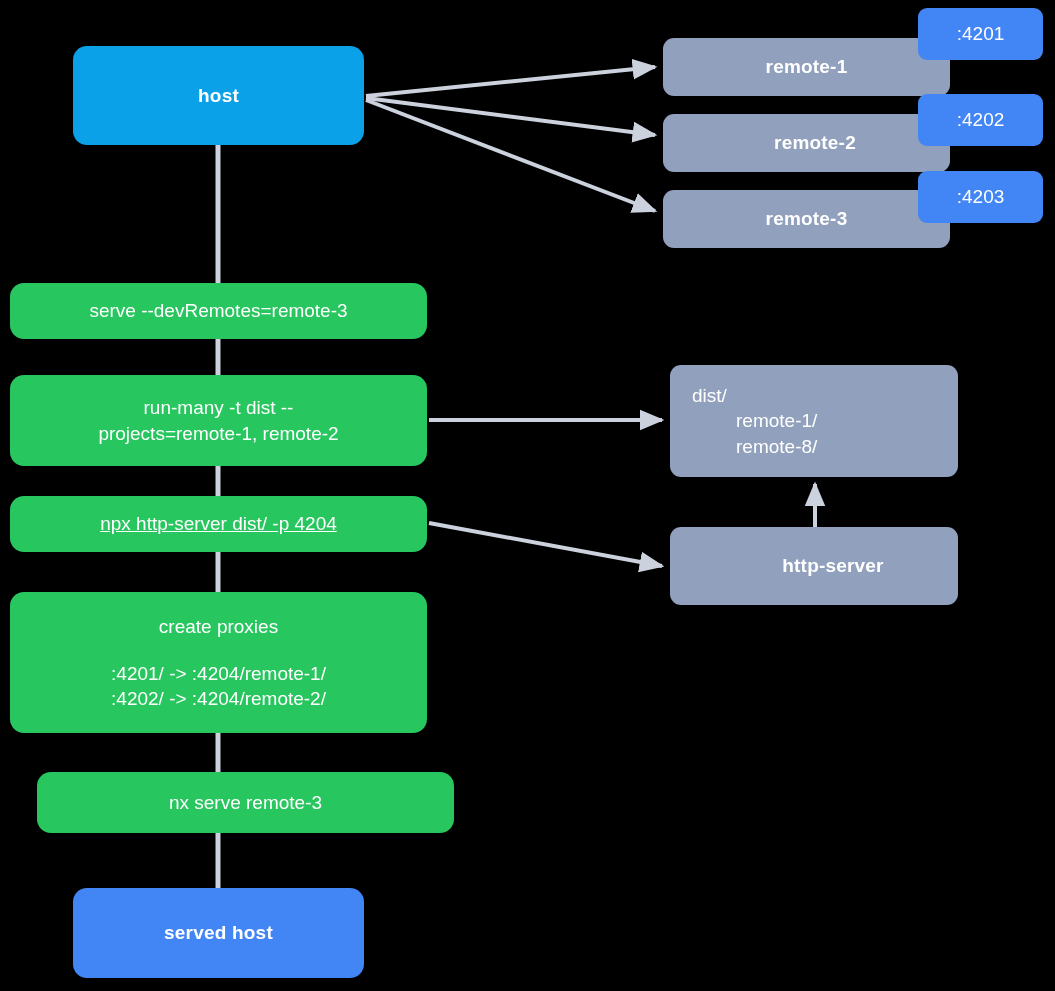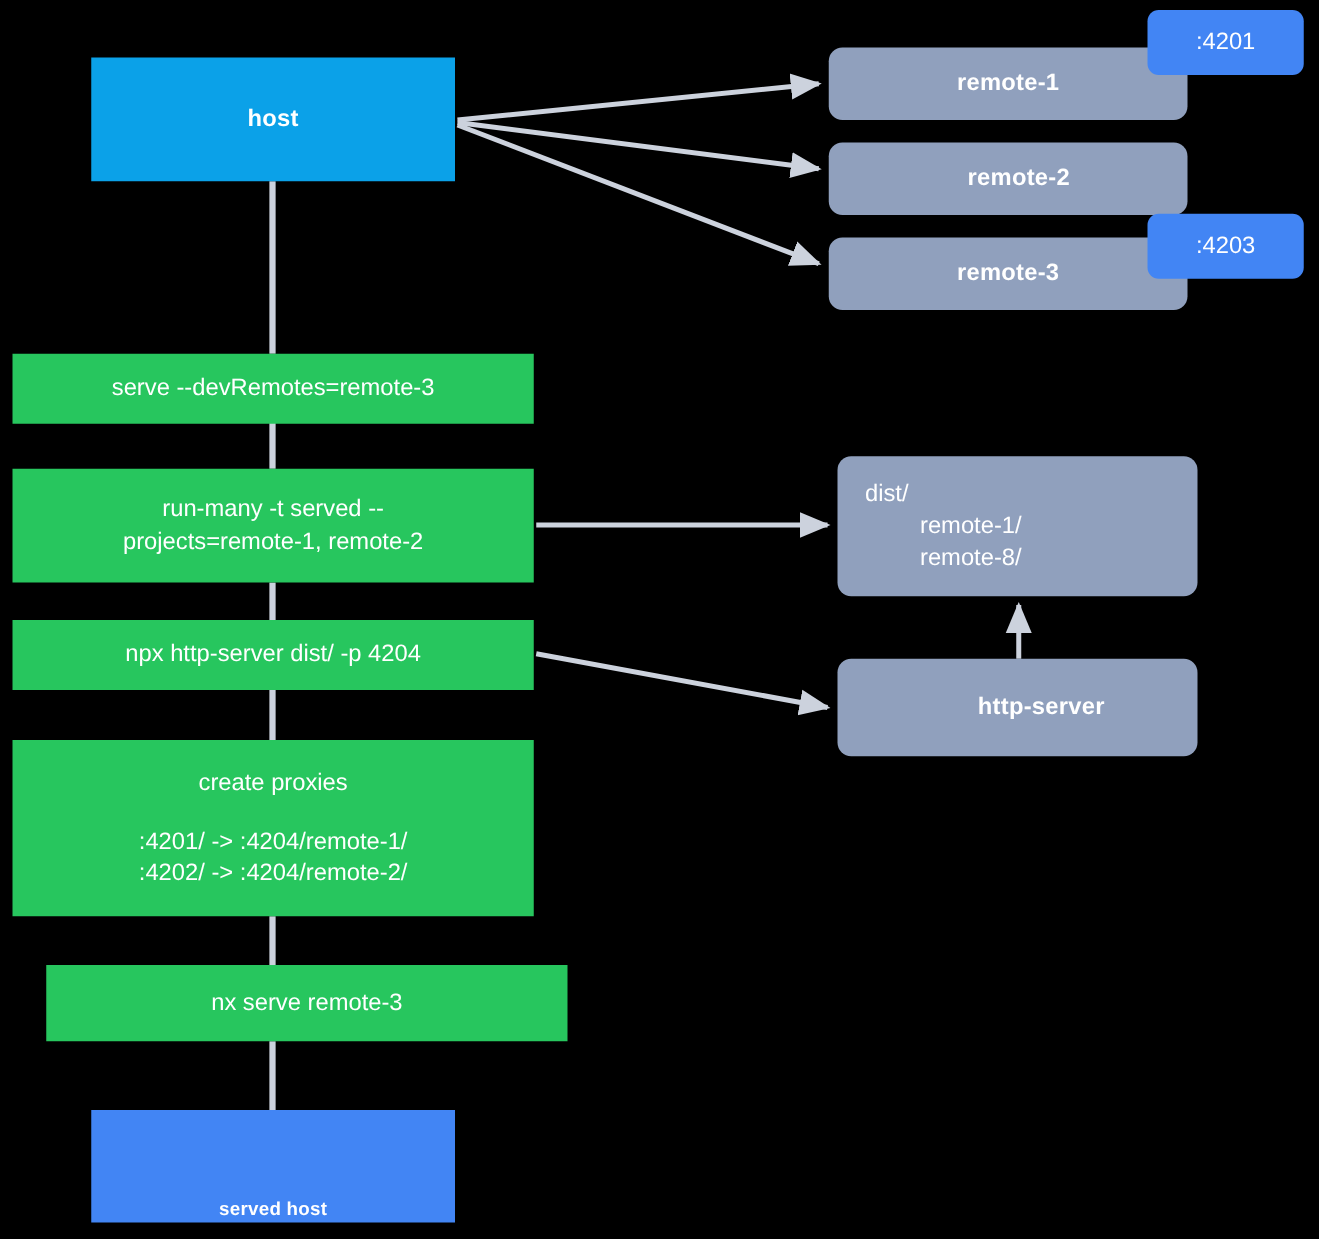--- a/index.html
+++ b/index.html
@@ -12,42 +12,41 @@
     width: 1055px;
     height: 991px;
     background: #000000;
     overflow: hidden;
     font-family: "Liberation Sans", sans-serif;
     -webkit-font-smoothing: antialiased;
   }
   .node {
     position: absolute;
     box-sizing: border-box;
-    border-radius: 0;
+    border-radius: 14px;
     display: flex;
     flex-direction: column;
     align-items: center;
     justify-content: center;
     text-align: center;
     color: #ffffff;
     line-height: 1.32;
     z-index: 3;
   }
   .node-host {
     background: #0ba1e8;
     font-weight: bold;
     font-size: 19px;
     letter-spacing: 0.2px;
   }
   .node-served {
     background: #4285f4;
     font-weight: bold;
-    font-size: 15px;
+    font-size: 19px;
     letter-spacing: 0.2px;
-    justify-content: flex-end;
   }
   .node-cmd {
     background: #27c65e;
     font-size: 19px;
     font-weight: normal;
   }
   .node-remote {
     background: #90a0bd;
     font-weight: bold;
     font-size: 19px;
@@ -133,38 +132,41 @@
   <div class="node node-remote" style="left:663px; top:38px; width:287px; height:58px;">
     <span class="cmd-line">remote-1</span>
   </div>
   <div class="badge" style="left:918px; top:8px; width:125px; height:52px;">
     <span>:4201</span>
   </div>
 
   <div class="node node-remote" style="left:663px; top:114px; width:287px; height:58px;padding-left:17px;">
     <span class="cmd-line">remote-2</span>
   </div>
+  <div class="badge" style="left:918px; top:94px; width:125px; height:52px;">
+    <span>:4202</span>
+  </div>
 
   <div class="node node-remote" style="left:663px; top:190px; width:287px; height:58px;">
     <span class="cmd-line">remote-3</span>
   </div>
   <div class="badge" style="left:918px; top:171px; width:125px; height:52px;">
     <span>:4203</span>
   </div>
 
   <div class="node node-cmd" style="left:10px; top:283px; width:417px; height:56px;">
     <span class="cmd-line">serve --devRemotes=remote-3</span>
   </div>
 
   <div class="node node-cmd" style="left:10px; top:375px; width:417px; height:91px;">
-    <span class="cmd-line">run-many -t served --</span>
+    <span class="cmd-line">run-many -t dist --</span>
     <span class="cmd-line">projects=remote-1, remote-2</span>
   </div>
 
-  <div class="node node-cmd" style="left:10px; top:496px; width:417px; height:56px;">
+  <div class="node node-cmd" style="left:10px; top:496px; width:417px; height:56px;text-decoration:underline;">
     <span class="cmd-line">npx http-server dist/ -p 4204</span>
   </div>
 
   <div class="node node-cmd" style="left:10px; top:592px; width:417px; height:141px;">
     <span class="cmd-line">create proxies</span>
     <span class="cmd-gap"></span>
     <span class="cmd-line">:4201/ -&gt; :4204/remote-1/</span>
     <span class="cmd-line">:4202/ -&gt; :4204/remote-2/</span>
   </div>
 

